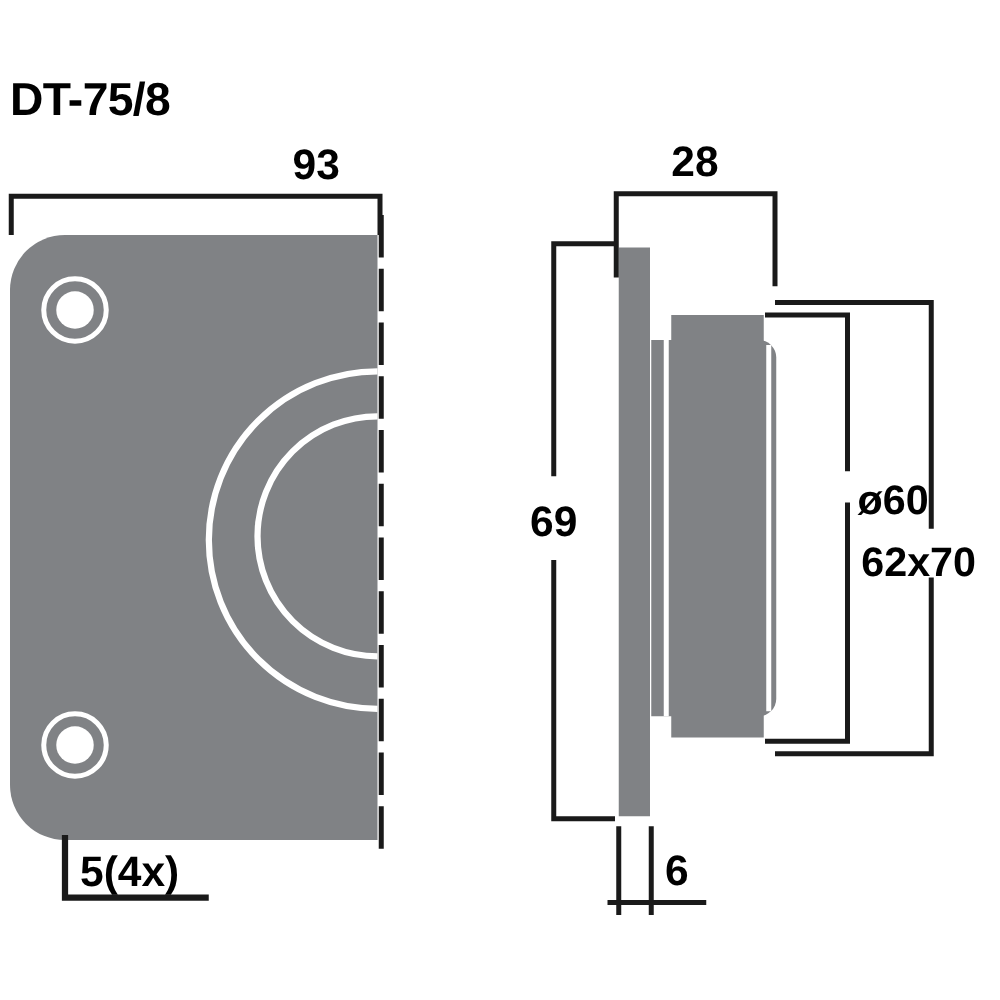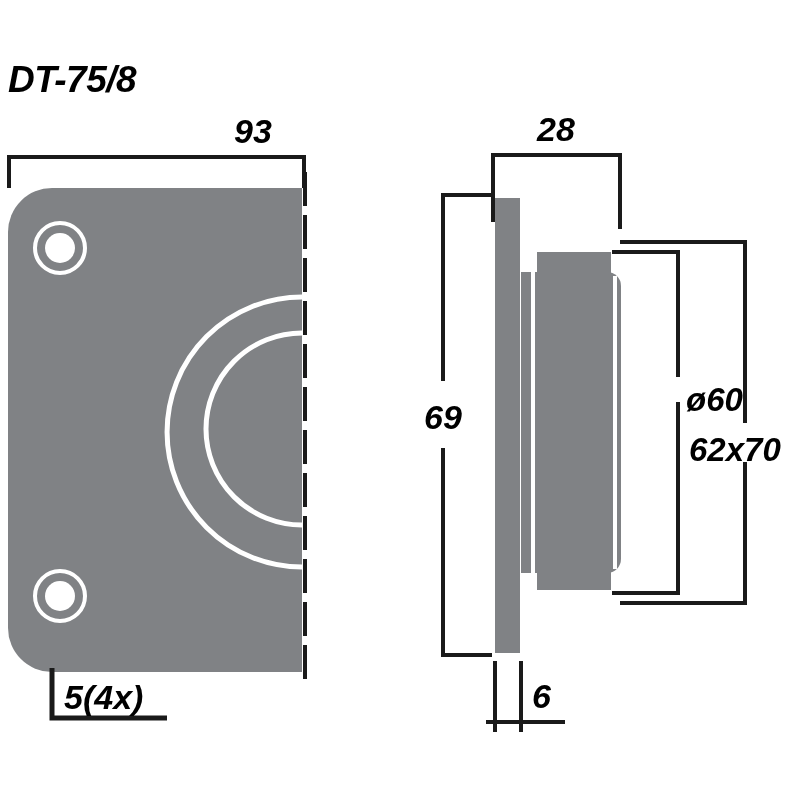--- a/index.html
+++ b/index.html
@@ -13,21 +13,20 @@
     height: 800px;
     font-family: "Liberation Sans", sans-serif;
     color: #1a1a1a;
     overflow: hidden;
   }
   #drawing-root {
     position: relative;
     width: 797px;
     height: 800px;
     background: #ffffff;
-    font-style: italic;
   }
   #drawing-svg {
     position: absolute;
     left: 0;
     top: 0;
     width: 800px;
     height: 800px;
     display: block;
   }
   .model-title {

